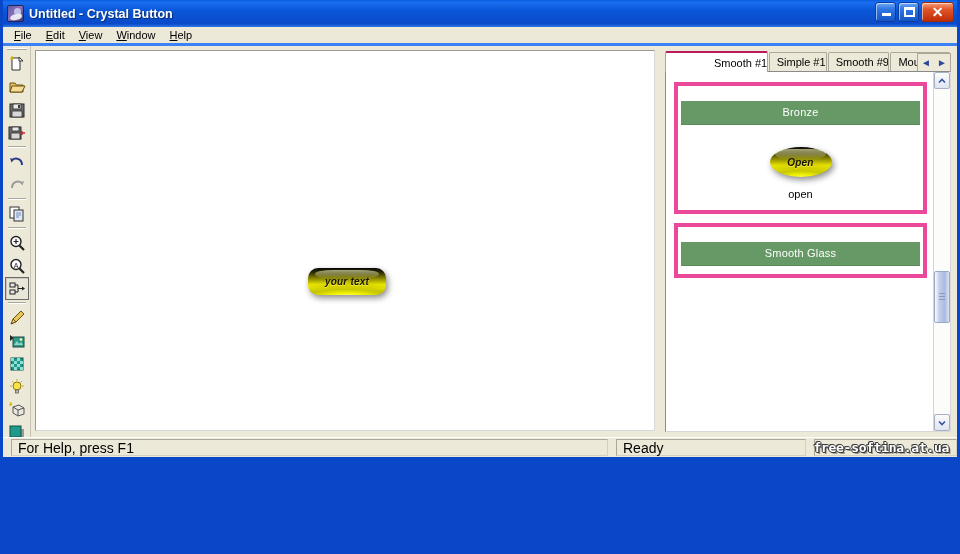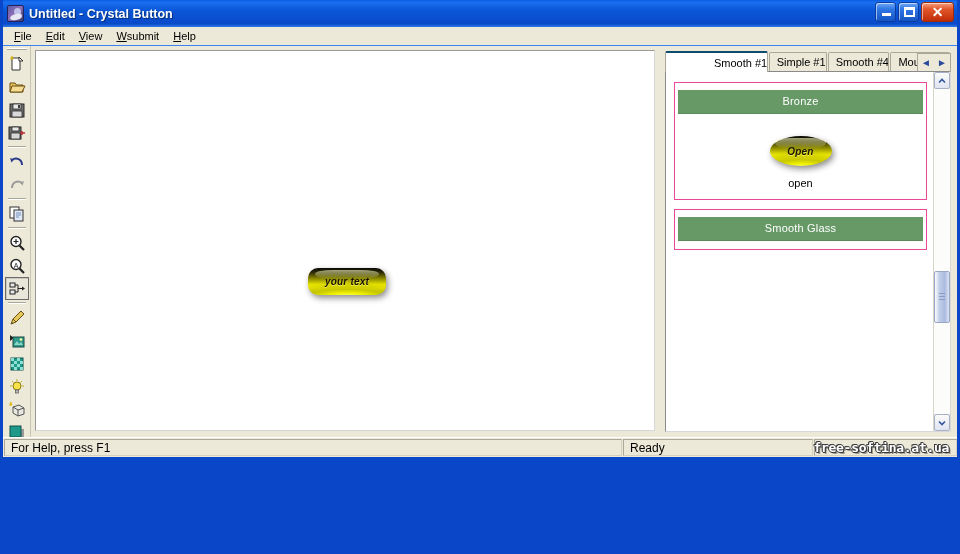--- a/index.html
+++ b/index.html
@@ -64,21 +64,21 @@
   .max-box { position: absolute; left: 5px; top: 4px; width: 11px; height: 10px;
              border: 2px solid #fff; border-top-width: 3px; }
   .close-x { position: absolute; left: 0; right: 0; text-align: center; top: 1px;
              color: #fff; font-size: 14px; font-weight: bold; line-height: 17px;
              font-family: "Liberation Sans", sans-serif; }
 
   
   #menubar {
     height: 19px; flex: none; background: #ece9d8;
     display: flex; align-items: center; padding-left: 4px;
-    border-bottom: 1px solid #3b82f6;
+    border-bottom: 3px solid #3b82f6;
   }
   .menu-item {
     padding: 2px 7px; font-size: 11px; color: #000; line-height: 13px;
     cursor: default;
   }
   .menu-item u { text-decoration: underline; }
 
   
   #body-row { flex: 1; display: flex; min-height: 0; background: #ece9d8; }
 
@@ -151,41 +151,41 @@
   }
   #tabstrip { display: flex; align-items: flex-end; height: 20px; position: relative; }
   .tab {
     height: 19px; padding: 0 7px; font-size: 11px; line-height: 18px;
     background: #ece9d8; border: 1px solid #aca899; border-bottom: none;
     margin-right: 1px; color: #000; white-space: nowrap;
     border-radius: 2px 2px 0 0; overflow: hidden;
   }
   .tab.active {
     background: #fff; height: 21px; line-height: 20px;
-    border-top: 2px solid #0c4a6e; margin-bottom: -1px;
+    border-top: 2px solid #be185d; margin-bottom: -1px;
     position: relative; z-index: 3; font-weight: normal; padding-left: 48px;
   }
   .tab.clipped { max-width: 62px; }
   #tab-nav {
     position: absolute; right: 0; bottom: 0; height: 18px; width: 34px;
     display: flex; background: #ece9d8; border: 1px solid #aca899;
     border-bottom: none; align-items: center; justify-content: space-around;
   }
   .tab-arrow { color: #2a4a9a; font-size: 10px; line-height: 10px; }
   #panel-inner {
     flex: 1; min-height: 0; background: #fff;
     border: 1px solid #8a8a8a; border-right-color:#d8d8d8;
     border-bottom-color:#d8d8d8;
     display: flex; position: relative; overflow: hidden;
   }
   #list-area { flex: 1; min-width: 0; padding: 10px 6px 0 8px; overflow: hidden; }
 
   .group {
-    border: 1px solid #ec4899; margin-bottom: 9px; background: #fff;
-    padding: 4px 0 8px 0;
+    border: 4px solid #ec4899; margin-bottom: 9px; background: #fff;
+    padding: 12px 0 8px 0;
   }
   .group-header {
     background: #669966; color: #fff; text-align: center;
     font-size: 11px; padding: 5px 0 6px; letter-spacing: .2px;
     border-bottom: 1px solid #5a8a5a;
     margin: 3px 3px 0 3px;
   }
   .item { margin: 14px 10px 0; }
   .item .thumb {
     display: flex; align-items: center; justify-content: center;
@@ -246,22 +246,22 @@
 
   
   #statusbar {
     height: 20px; flex: none; background: #ece9d8;
     border-top: 1px solid #fff;
     display: flex; align-items: stretch; position: relative;
   }
   .sb-pane {
     display: flex; align-items: center; padding: 0 6px;
     border: 1px solid #d4d0c0; border-top-color: #aca899;
-    border-left-color: #aca899; margin: 1px 0 1px 1px;
-    font-size: 12px; color: #000;
+    border-left-color: #aca899; margin: 1px 0 1px 8px;
+    font-size: 14px; color: #000;
   }
   #sb-pane-1 { flex: 1; }
   #sb-pane-2 { width: 190px; justify-content: flex-start; text-align: right; }
   #sb-pane-3 { width: 143px; }
   #watermark {
     position: absolute; right: 8px; top: 2px;
     font-family: "DejaVu Sans Mono", monospace;
     font-weight: bold; font-size: 13px; color: #fff;
     letter-spacing: -.3px;
     text-shadow: -1px 0 #3b3b3b, 1px 0 #3b3b3b, 0 -1px #3b3b3b, 0 1px #3b3b3b,
@@ -293,21 +293,21 @@
     <div class="menu-item">
       <u>F</u><span>ile</span>
     </div>
     <div class="menu-item">
       <u>E</u><span>dit</span>
     </div>
     <div class="menu-item">
       <u>V</u><span>iew</span>
     </div>
     <div class="menu-item">
-      <u>W</u><span>submit</span>
+      <u>W</u><span>indow</span>
     </div>
     <div class="menu-item">
       <u>H</u><span>elp</span>
     </div>
   </div>
 
   <div id="body-row">
 
     <div id="toolbar">
       <div id="tb-grip"></div>
@@ -478,21 +478,21 @@
     <div id="right-panel">
 
       <div id="tabstrip">
         <div class="tab active">
           <span>Smooth #1</span>
         </div>
         <div class="tab">
           <span>Simple #1</span>
         </div>
         <div class="tab">
-          <span>Smooth #4</span>
+          <span>Smooth #9</span>
         </div>
         <div class="tab clipped">
           <span>Mouseove</span>
         </div>
         <div id="tab-nav">
           <span class="tab-arrow">◄</span>
           <span class="tab-arrow">►</span>
         </div>
       </div>
 

